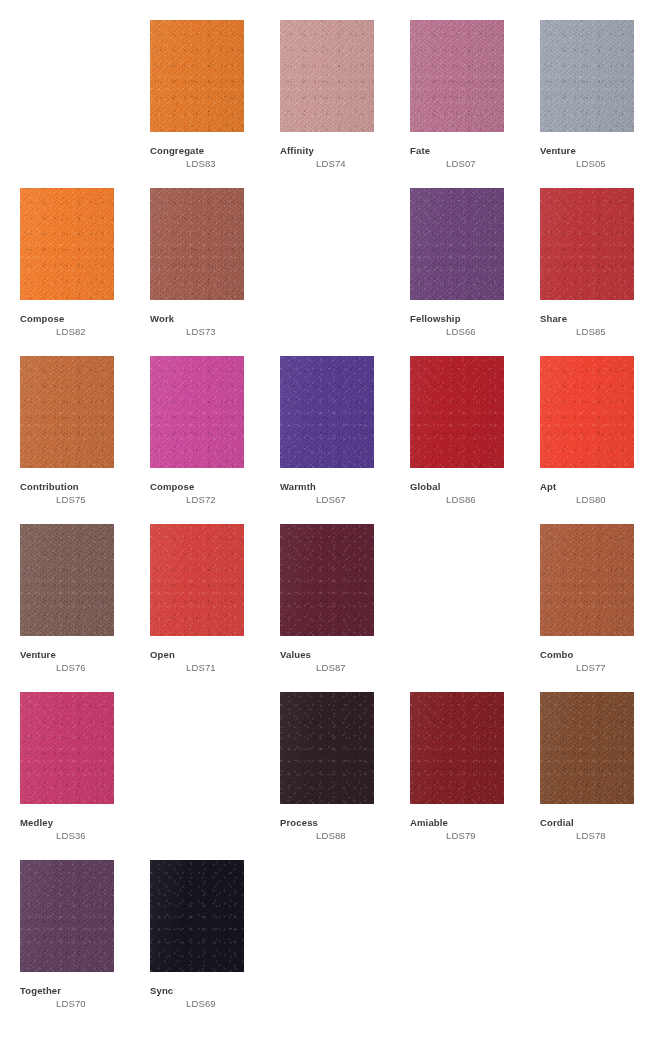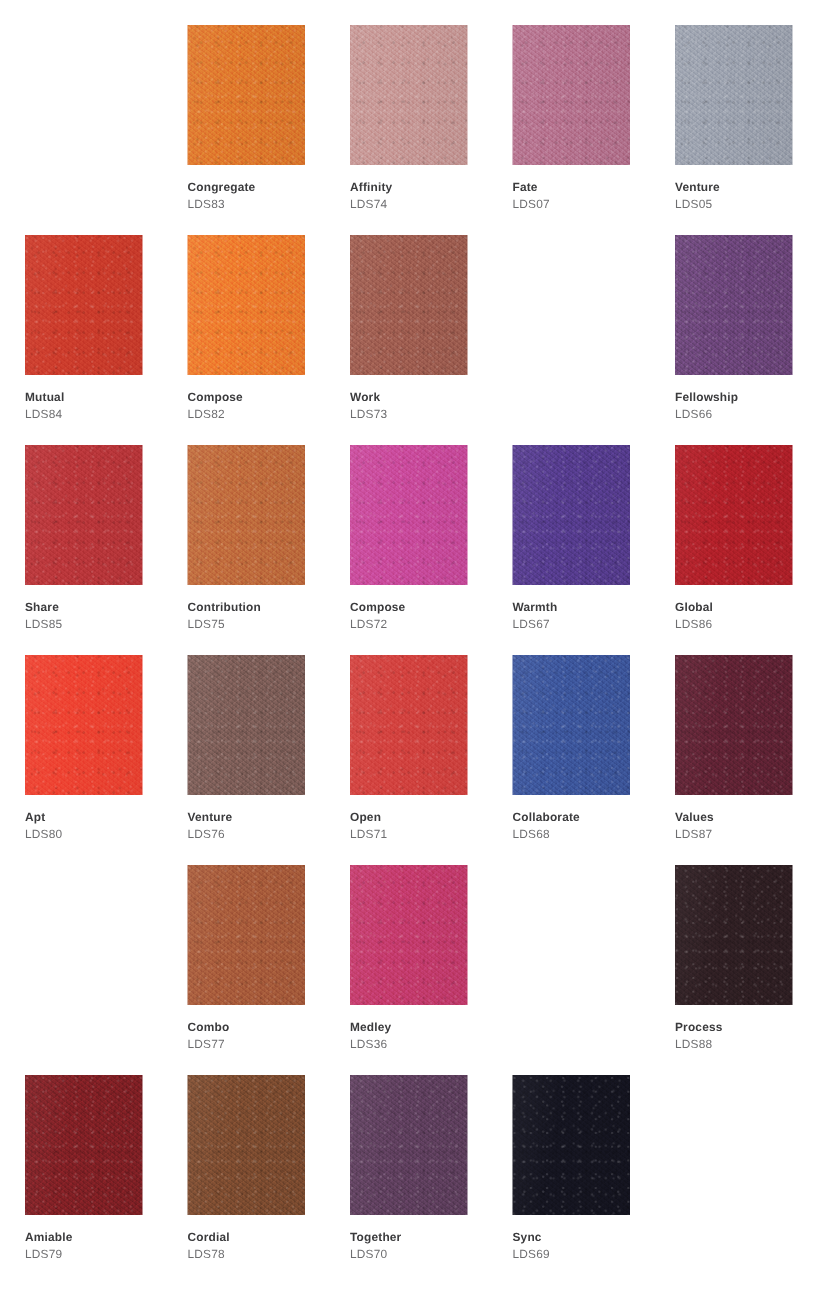--- a/index.html
+++ b/index.html
@@ -123,20 +123,21 @@
     white-space: nowrap;
   }
 
   .swatch-code {
     font-size: 9.5px;
     font-weight: normal;
     color: #6e6e70;
     line-height: 13px;
     letter-spacing: 0.15px;
     white-space: nowrap;
+    margin-left: 36px;
   }
 </style>
 </head>
 <body>
 
 <div id="swatch-sheet">
   <div class="swatch-grid">
       <div class="swatch-cell is-empty"></div>
       <div class="swatch-cell">
         <div class="swatch-chip" style="background-color: rgb(224, 119, 44);">
@@ -176,31 +177,20 @@
           <span class="weave"></span>
           <span class="speckle"></span>
           <span class="sheen"></span>
         </div>
         <div class="swatch-meta">
           <div class="swatch-name">Venture</div>
           <div class="swatch-code">LDS05</div>
         </div>
       </div>
       <div class="swatch-cell">
-        <div class="swatch-chip" style="background-color: rgb(204, 59, 43);">
-          <span class="weave"></span>
-          <span class="speckle"></span>
-          <span class="sheen"></span>
-        </div>
-        <div class="swatch-meta">
-          <div class="swatch-name">Mutual</div>
-          <div class="swatch-code">LDS84</div>
-        </div>
-      </div>
-      <div class="swatch-cell">
         <div class="swatch-chip" style="background-color: rgb(239, 122, 45);">
           <span class="weave"></span>
           <span class="speckle"></span>
           <span class="sheen"></span>
         </div>
         <div class="swatch-meta">
           <div class="swatch-name">Compose</div>
           <div class="swatch-code">LDS82</div>
         </div>
       </div>
@@ -309,31 +299,20 @@
           <span class="weave"></span>
           <span class="speckle"></span>
           <span class="sheen"></span>
         </div>
         <div class="swatch-meta">
           <div class="swatch-name">Open</div>
           <div class="swatch-code">LDS71</div>
         </div>
       </div>
       <div class="swatch-cell">
-        <div class="swatch-chip" style="background-color: rgb(60, 85, 155);">
-          <span class="weave"></span>
-          <span class="speckle"></span>
-          <span class="sheen"></span>
-        </div>
-        <div class="swatch-meta">
-          <div class="swatch-name">Collaborate</div>
-          <div class="swatch-code">LDS68</div>
-        </div>
-      </div>
-      <div class="swatch-cell">
         <div class="swatch-chip" style="background-color: rgb(94, 34, 51);">
           <span class="weave"></span>
           <span class="speckle"></span>
           <span class="sheen"></span>
         </div>
         <div class="swatch-meta">
           <div class="swatch-name">Values</div>
           <div class="swatch-code">LDS87</div>
         </div>
       </div>

